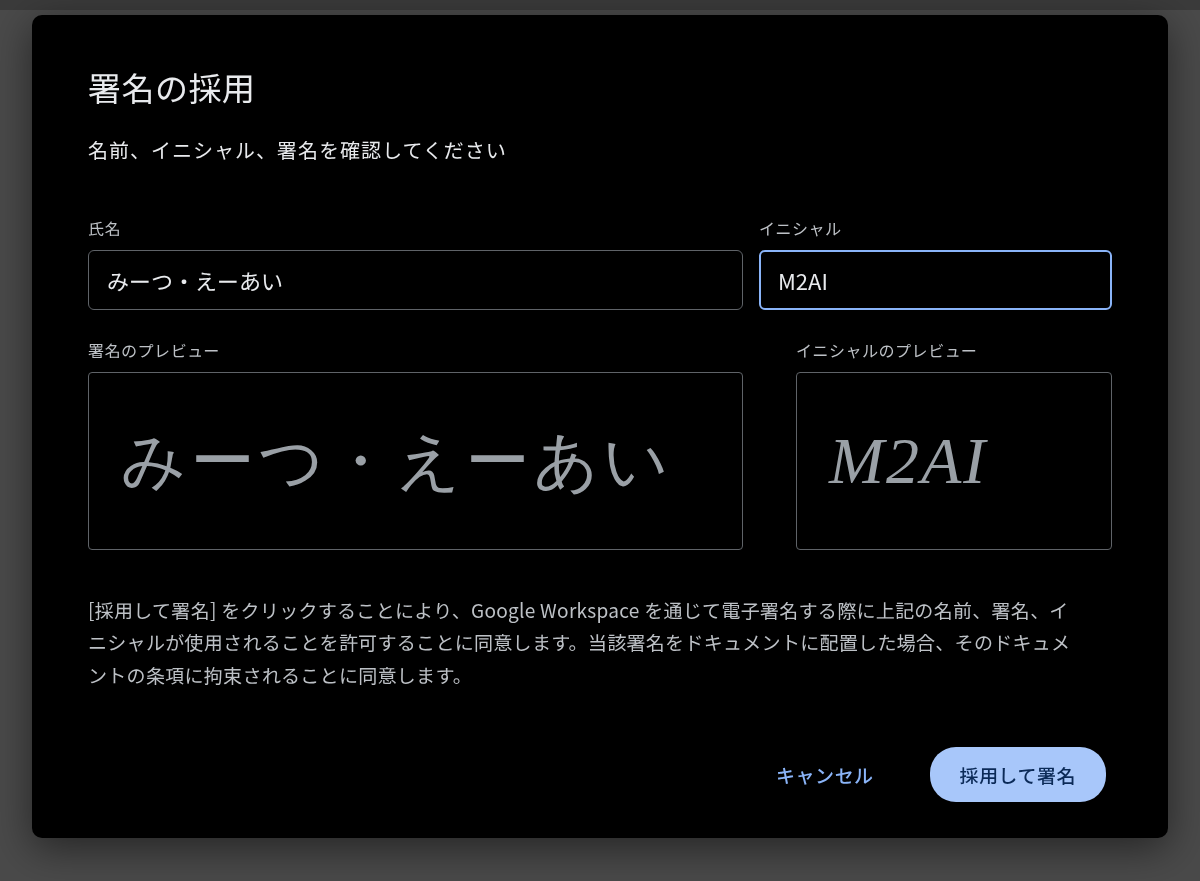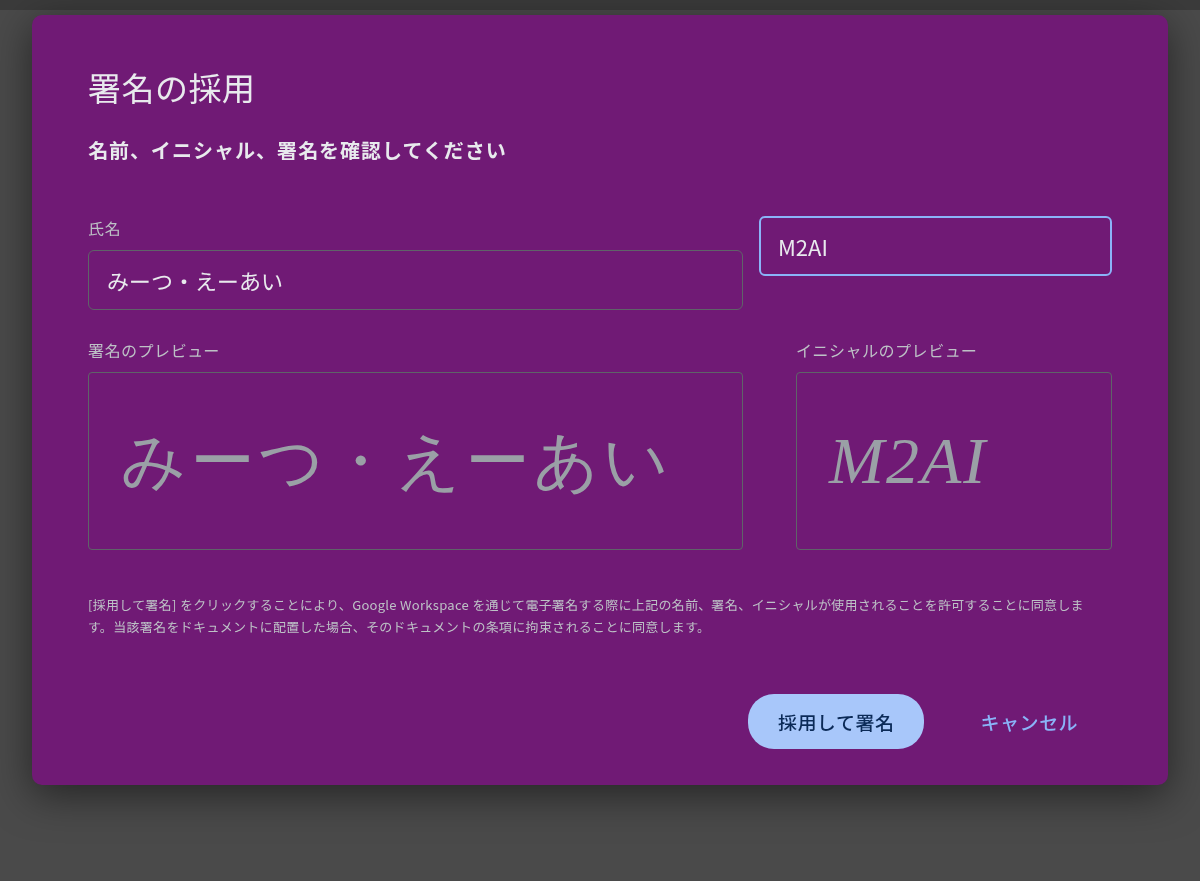--- a/index.html
+++ b/index.html
@@ -14,36 +14,36 @@
       position: absolute;
       top: 0; left: 0; right: 0;
       height: 10px;
       background: rgba(0,0,0,0.2);
     }
     .modal {
       position: absolute;
       top: 15px;
       left: 32px;
       right: 32px;
-      background: #701a75;
+      background: #000000;
       border-radius: 10px;
       padding: 48px 56px 24px 56px;
       color: #e8eaed;
       box-shadow: 0 10px 40px rgba(0,0,0,.5);
     }
     .title {
       font-size: 33px;
       font-weight: 400;
       letter-spacing: 0.5px;
       color: #e8eaed;
       margin-bottom: 24px;
     }
     .subtitle {
       font-size: 20px;
-      font-weight: 700;
+      font-weight: 400;
       color: #e8eaed;
       letter-spacing: 1px;
       margin-bottom: 52px;
     }
     .form-row {
       display: flex;
       gap: 16px;
       margin-bottom: 28px;
     }
     .form-col {
@@ -100,21 +100,21 @@
     }
     .ini-text {
       font-family: "Brush Script MT","Comic Sans MS","Segoe Script", cursive;
       font-size: 66px;
       color: #9aa0a6;
       letter-spacing: 2px;
       font-style: italic;
       font-weight: 500;
     }
     .consent {
-      font-size: 13px;
+      font-size: 19px;
       line-height: 1.7;
       color: #bdc1c6;
       letter-spacing: 0.3px;
       margin-bottom: 56px;
       max-width: 1000px;
     }
     .buttons {
       display: flex;
       justify-content: flex-end;
       gap: 28px;
@@ -150,20 +150,21 @@
 <div class="modal">
   <h1 class="title">署名の採用</h1>
   <p class="subtitle">名前、イニシャル、署名を確認してください</p>
 
   <div class="form-row">
     <div class="form-col name">
       <span class="label">氏名</span>
       <input class="input" type="text" value="みーつ・えーあい" style="">
     </div>
     <div class="form-col initials">
+      <span class="label">イニシャル</span>
       <input class="input focused" type="text" value="M2AI" style="">
     </div>
   </div>
 
   <div class="preview-row">
     <div class="preview-col sig">
       <span class="label">署名のプレビュー</span>
       <div class="preview-box">
         <span class="sig-text">みーつ・えーあい</span>
       </div>
@@ -172,16 +173,16 @@
       <span class="label">イニシャルのプレビュー</span>
       <div class="preview-box">
         <span class="ini-text">M2AI</span>
       </div>
     </div>
   </div>
 
   <p class="consent">[採用して署名] をクリックすることにより、Google Workspace を通じて電子署名する際に上記の名前、署名、イニシャルが使用されることを許可することに同意します。当該署名をドキュメントに配置した場合、そのドキュメントの条項に拘束されることに同意します。</p>
 
   <div class="buttons">
+    <button class="btn cancel">キャンセル</button>
     <button class="btn primary">採用して署名</button>
-    <button class="btn cancel">キャンセル</button>
   </div>
 </div>
 
 </body></html>

